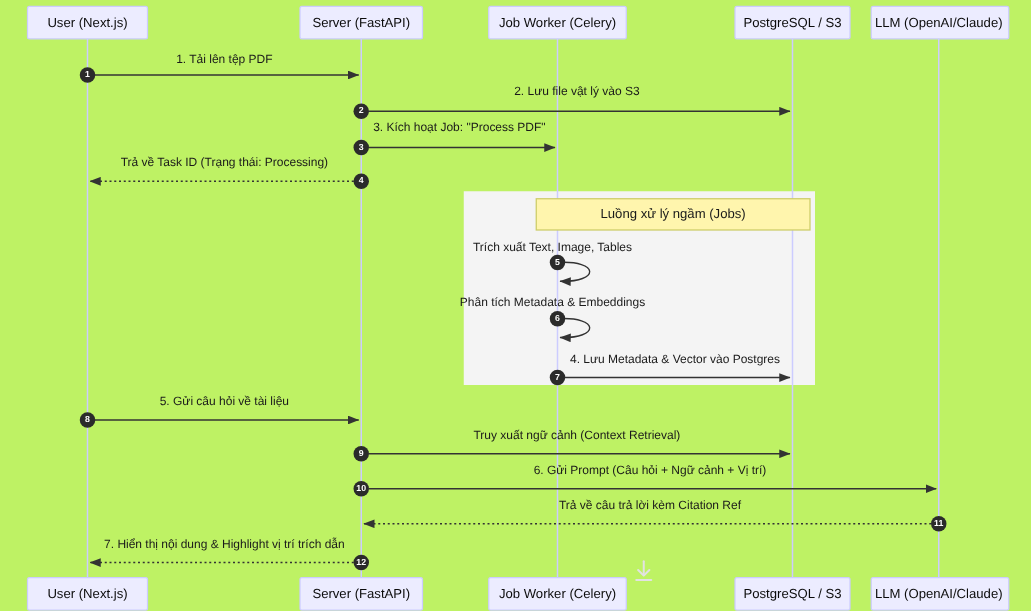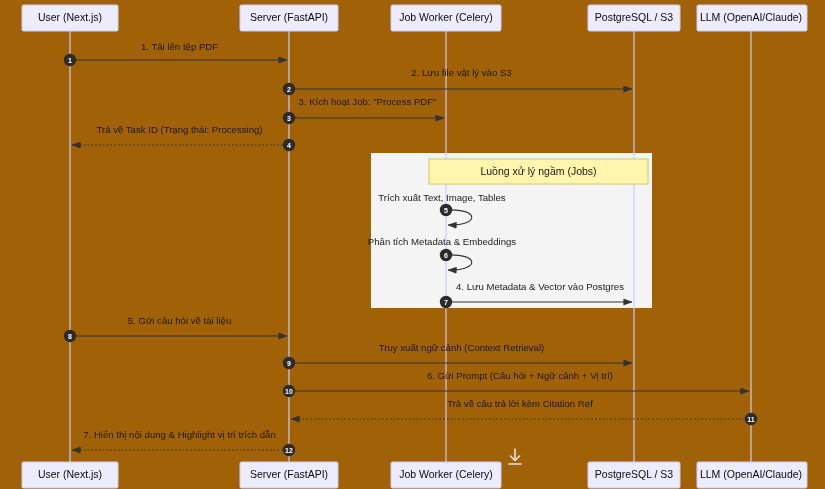--- a/index.html
+++ b/index.html
@@ -10,21 +10,21 @@
   body {
     font-family: "Liberation Sans", sans-serif;
     width: 825px;
     height: 489px;
     overflow: hidden;
   }
   #diagram-root {
     position: relative;
     width: 825px;
     height: 489px;
-    background: #a16207;
+    background: #bef264;
   }
   svg#seq-svg {
     position: absolute;
     left: 0;
     top: 0;
     width: 825px;
     height: 489px;
     display: block;
   }
   .actor-box {

